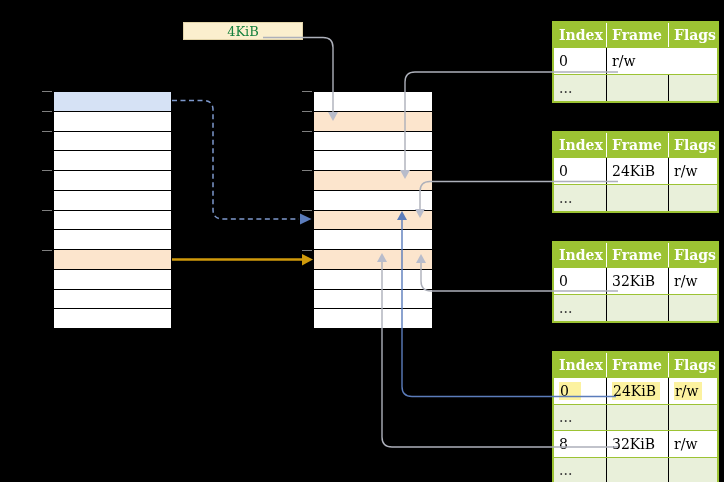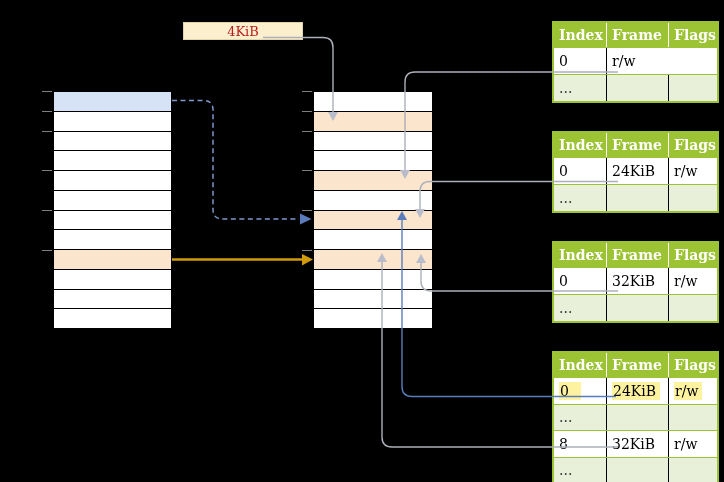--- a/index.html
+++ b/index.html
@@ -16,21 +16,21 @@
   .f-white{background:#FFFFFF;}
   .f-blue{background:var(--page_blue);}
   .f-orange{background:var(--page_orange);}
 
   .tick{position:absolute;width:10px;height:1px;background:var(--tick_gray);}
 
   
   .size-label{position:absolute;left:183px;top:22px;width:120px;height:18px;
               box-sizing:border-box;background:var(--label_cream);
               border:1px solid #E2D4A9;display:flex;align-items:center;justify-content:center;
-              font-size:13px;color:#b91c1c;}
+              font-size:13px;color:#15803d;}
 
   
   .ptable{position:absolute;left:552px;width:167px;border:2px solid var(--table_green);
           box-sizing:border-box;background:var(--table_green);}
   .pt-row{display:flex;height:26px;}
   .pt-row.pt-header{height:24px;background:var(--table_green);color:#fff;font-weight:bold;}
   .pt-row.data{background:#fff;border-top:1px solid var(--table_green);}
   .pt-row.dots{background:var(--row_light_green);color:#3A3A3A;border-top:1px solid var(--table_green);}
   .ptable.compact .pt-row.data,.ptable.compact .pt-row.dots{height:25.5px;}
   .pt-cell{box-sizing:border-box;display:flex;align-items:center;padding-left:5px;

